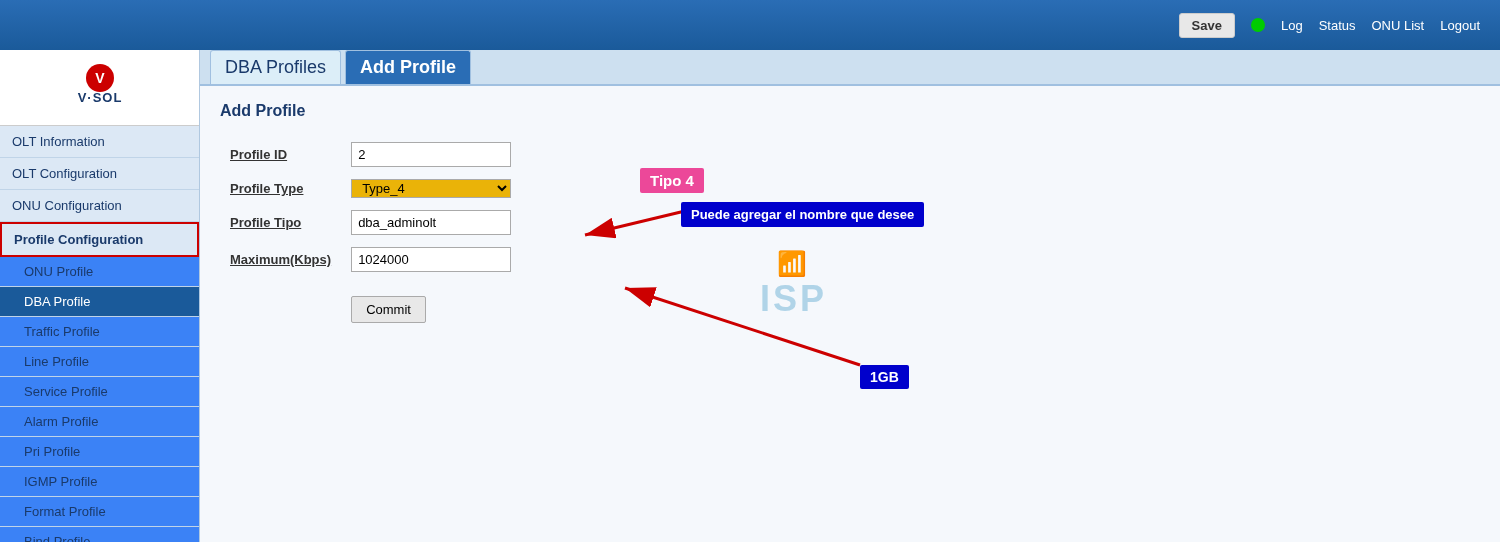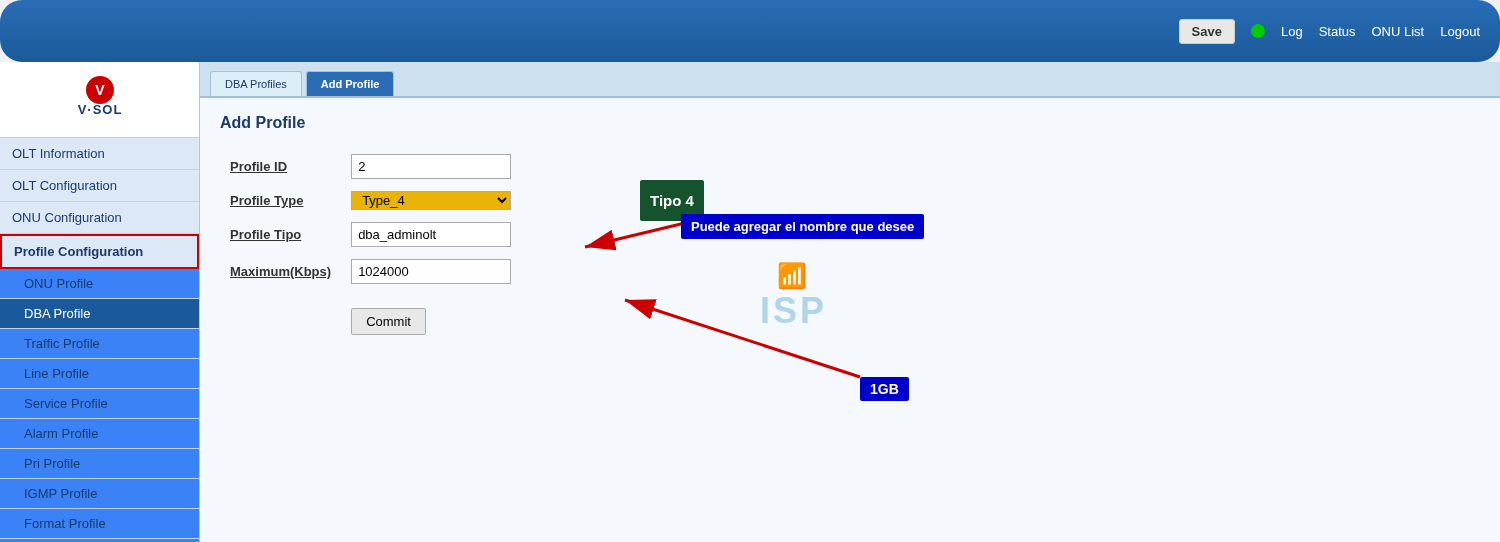--- a/index.html
+++ b/index.html
@@ -1,27 +1,26 @@
 <!DOCTYPE html>
 <html><head>
   <meta charset="utf-8">
   <style>
     * { box-sizing: border-box; margin: 0; padding: 0; }
     body { font-family: Arial, sans-serif; font-size: 13px; background: #f0f0f0; }
 
     
     .top-header {
       background: linear-gradient(to bottom, #2a6db5, #1a5a9a);
-      height: 62px;
+      height: 50px;
       display: flex;
       align-items: center;
       justify-content: flex-end;
       padding: 0 20px;
       gap: 16px;
-      border-radius: 22px;
     }
     .top-header .save-btn {
       background: #e8e8e8;
       border: 1px solid #ccc;
       padding: 4px 12px;
       border-radius: 3px;
       cursor: pointer;
       font-size: 13px;
       font-weight: bold;
       color: #333;
@@ -104,21 +103,21 @@
       display: flex;
       align-items: flex-end;
       height: 36px;
     }
     .tab {
       padding: 6px 14px;
       border: 1px solid #a0c0e0;
       border-bottom: none;
       background: #dceef8;
       cursor: pointer;
-      font-size: 11px;
+      font-size: 18px;
       color: #1a3a6b;
       margin-right: 4px;
       border-radius: 3px 3px 0 0;
     }
     .tab.active {
       background: #2a6db5;
       color: #fff;
       font-weight: bold;
     }
 
@@ -174,25 +173,25 @@
       position: absolute;
       top: 0; left: 0; width: 100%; height: 100%;
       pointer-events: none;
     }
 
     
     .badge-tipo4 {
       position: absolute;
       top: 118px;
       left: 440px;
-      background: #14532d;
+      background: #ec4899;
       color: #fff;
       font-size: 15px;
       font-weight: bold;
-      padding: 12px 10px;
+      padding: 4px 10px;
       border-radius: 2px;
       pointer-events: none;
     }
 
     
     .annotation-label {
       position: absolute;
       top: 152px;
       left: 481px;
       background: #0000cc;

